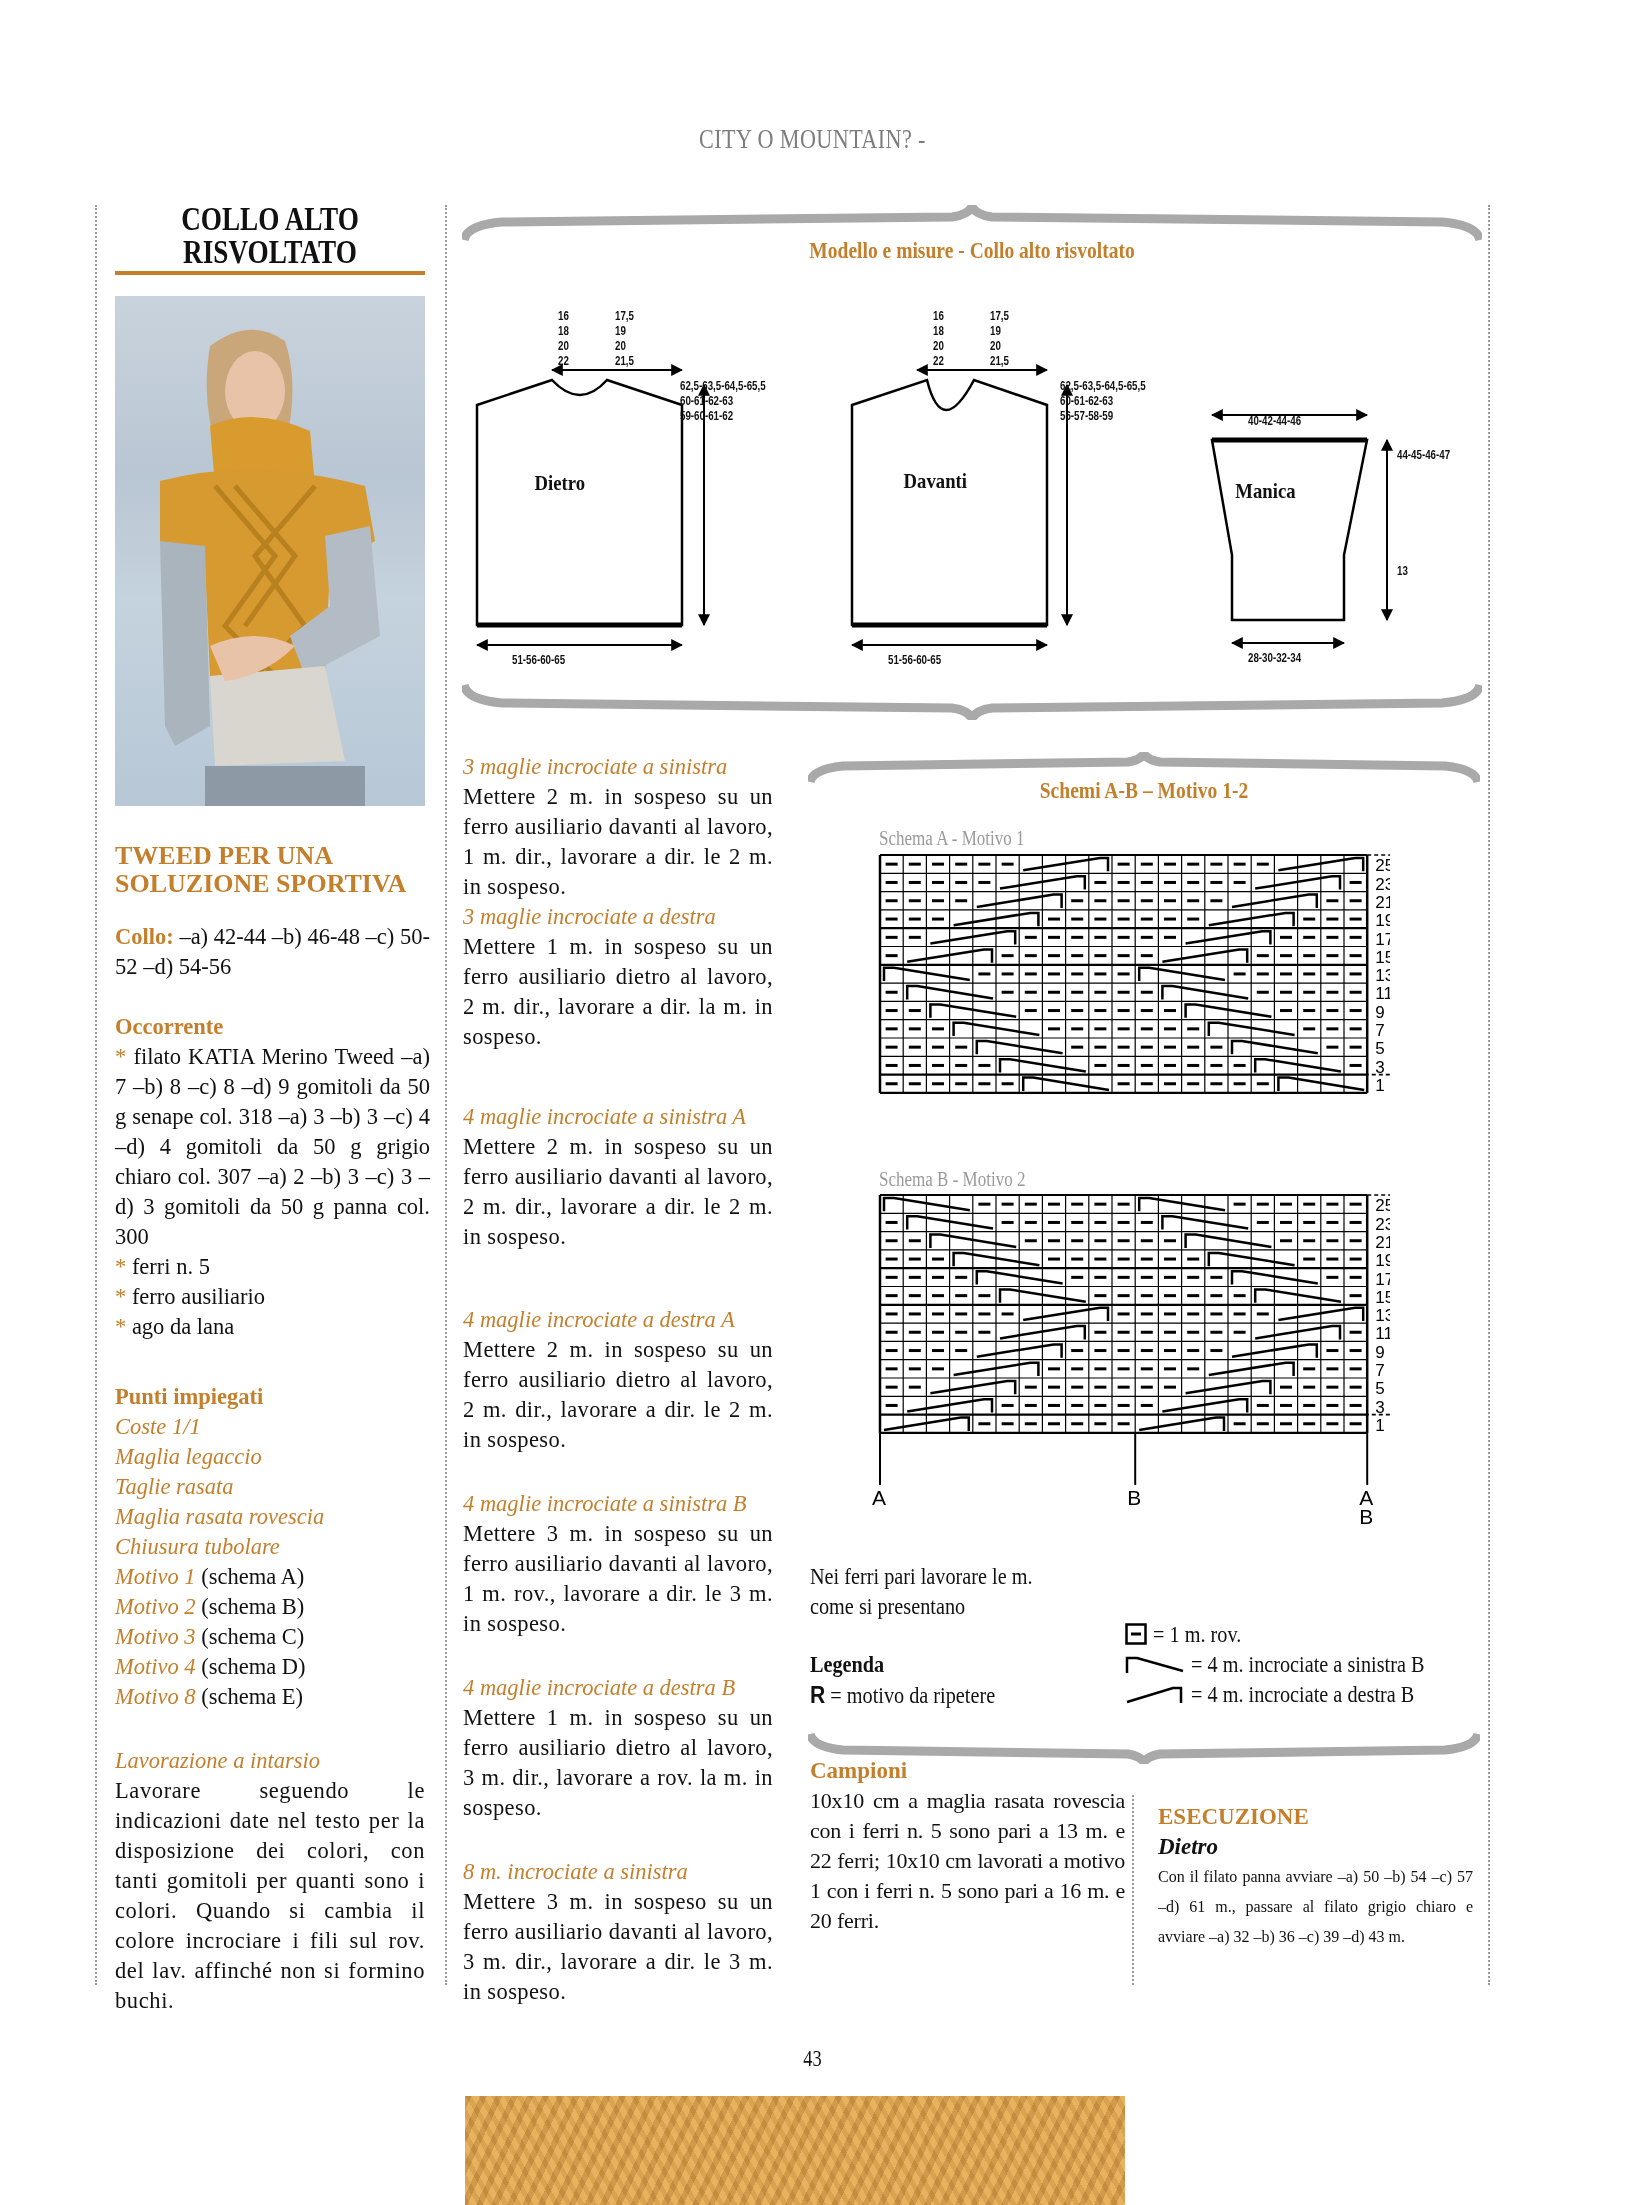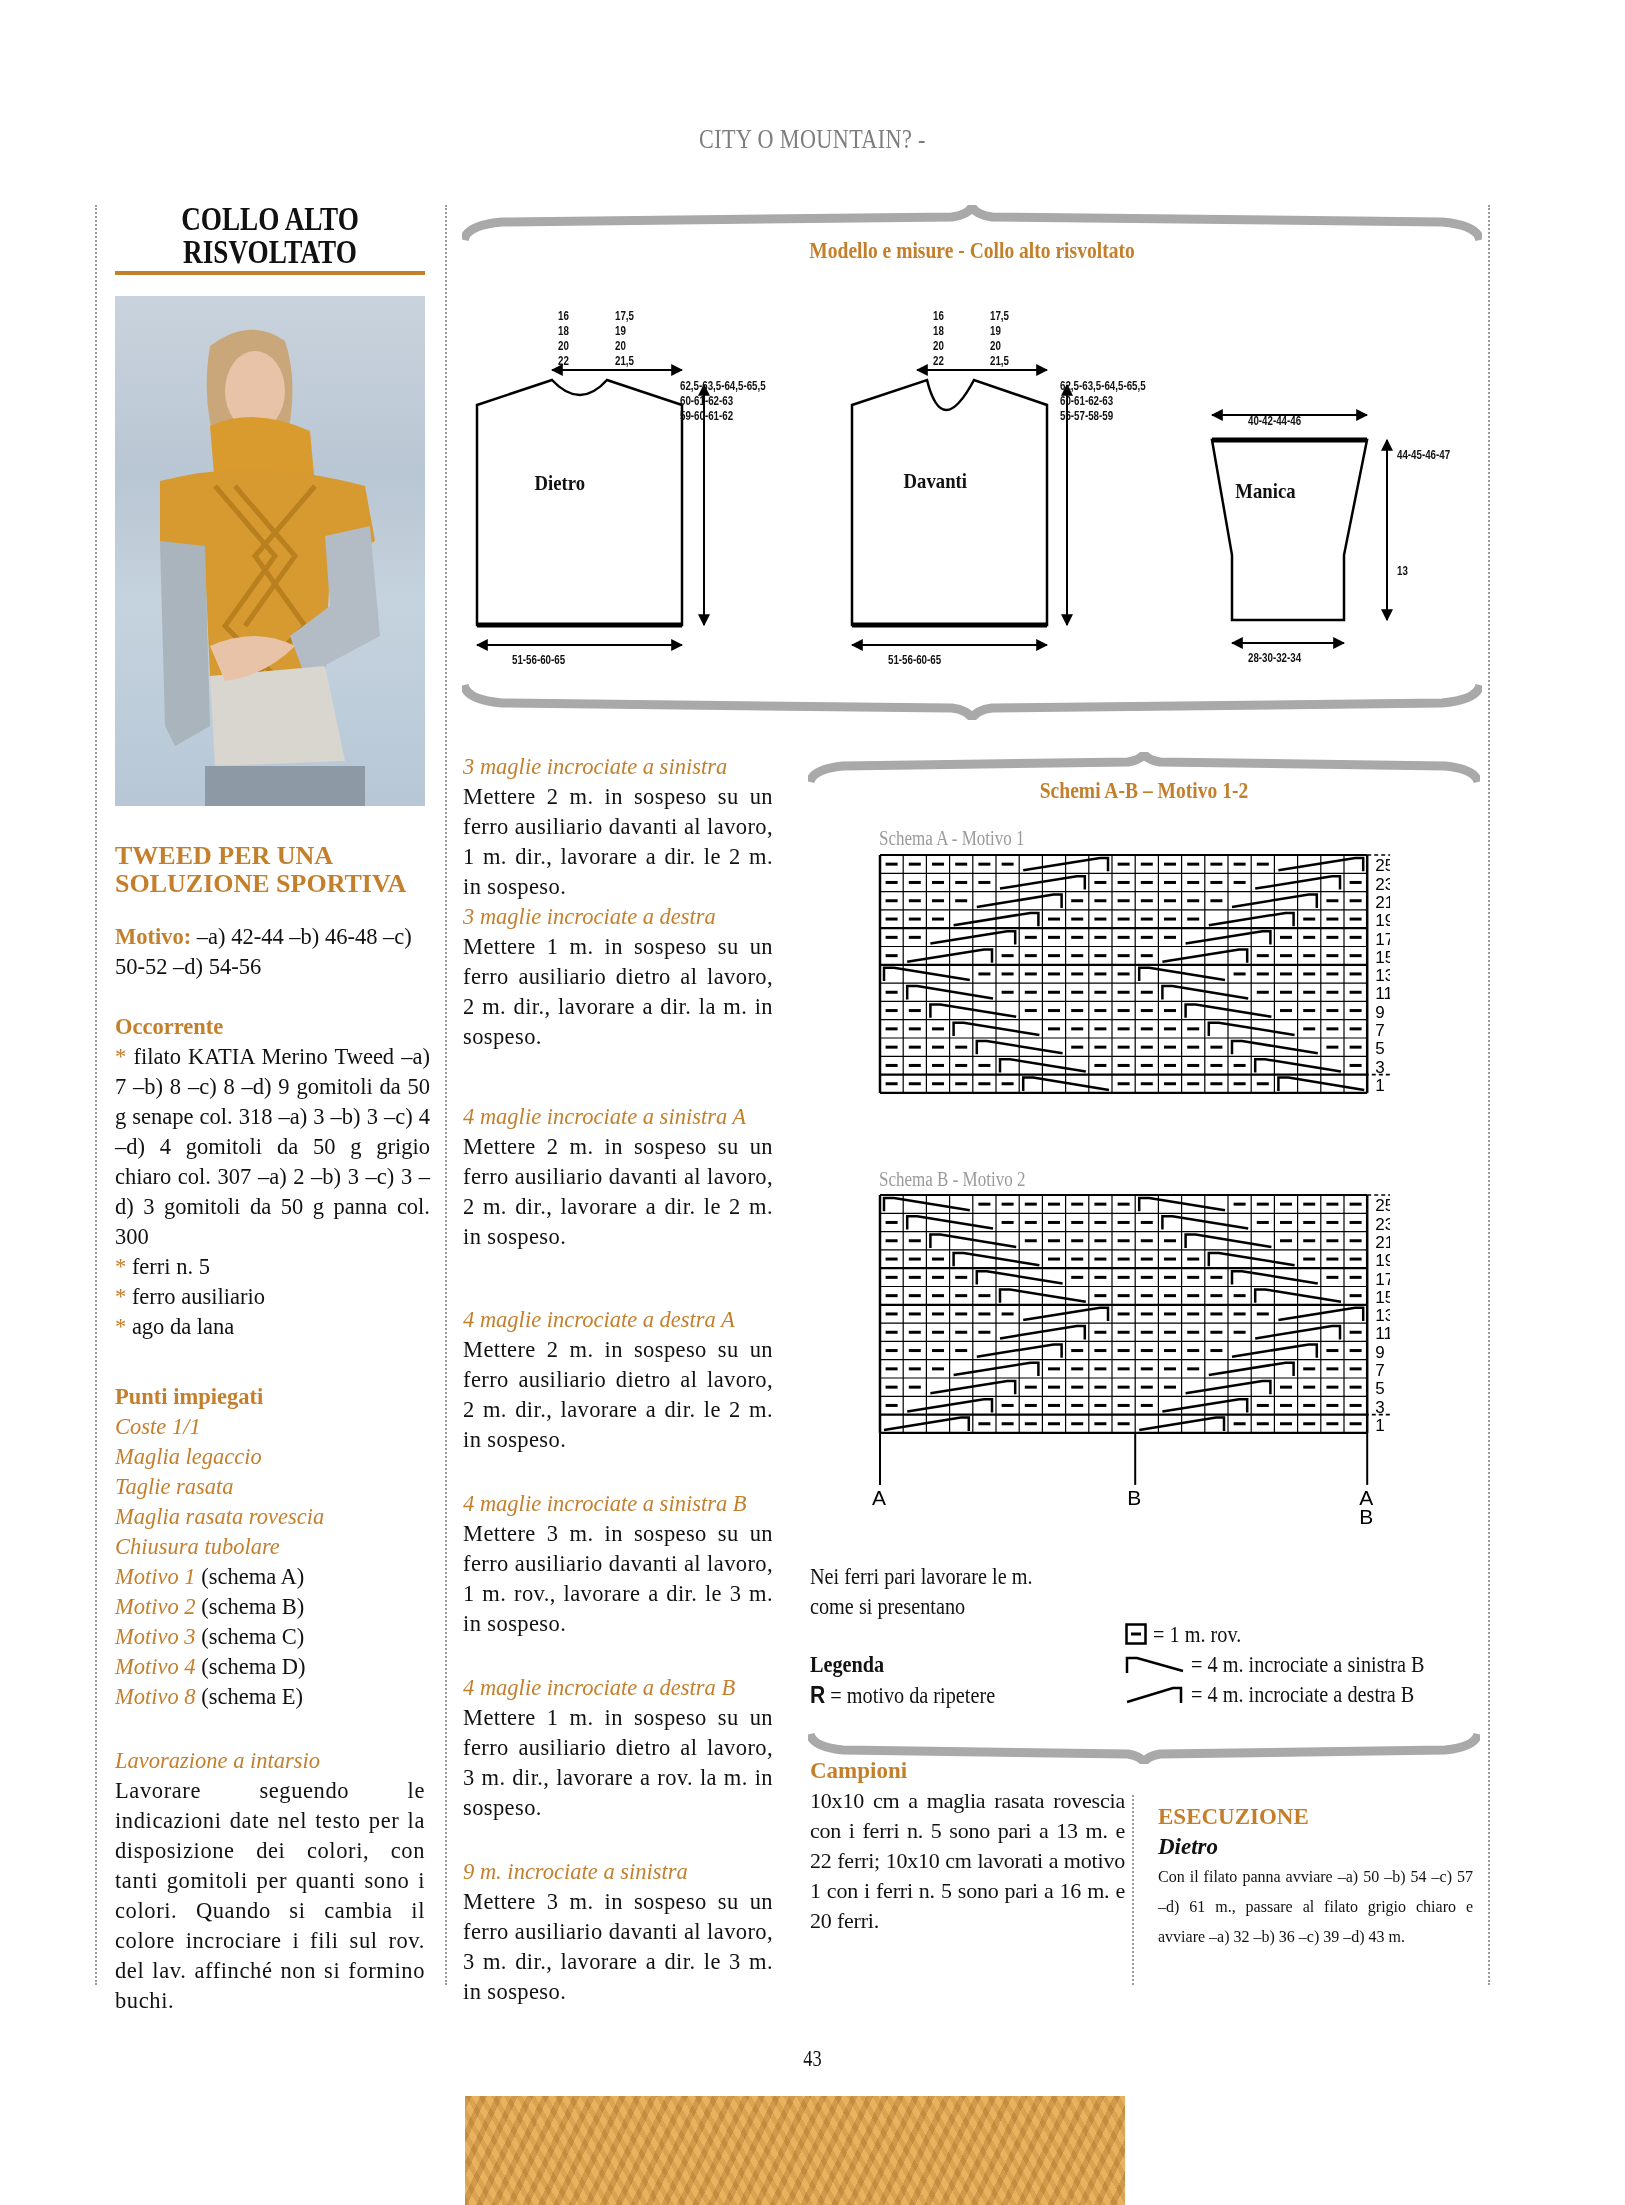--- a/index.html
+++ b/index.html
@@ -71,21 +71,21 @@
     <rect x="90" y="470" width="160" height="40" fill="#8e99a6"></rect>
   </svg>
 </div>
 
 <div class="abs accent h-sub" style="left:115px;top:842px;width:330px;">
   <div>TWEED PER UNA</div>
   <div>SOLUZIONE SPORTIVA</div>
 </div>
 
 <div class="abs txt" style="left:115px;top:922px;width:315px;">
-  <span class="accent lbl">Motivo:</span><span> –a) 42-44 –b) 46-48 –c) 50-52 –d) 54-56</span>
+  <span class="accent lbl">Collo:</span><span> –a) 42-44 –b) 46-48 –c) 50-52 –d) 54-56</span>
 </div>
 
 <div class="abs txt" style="left:115px;top:1012px;width:315px;">
   <div class="accent lbl">Occorrente</div>
   <div class="just"><span class="accent">* </span><span>filato KATIA Merino Tweed –a) 7 –b) 8 –c) 8 –d) 9 gomitoli da 50 g senape col. 318 –a) 3 –b) 3 –c) 4 –d) 4 gomitoli da 50 g grigio chiaro col. 307 –a) 2 –b) 3 –c) 3 –d) 3 gomitoli da 50 g panna col. 300</span></div>
   <div><span class="accent">* </span><span>ferri n. 5</span></div>
   <div><span class="accent">* </span><span>ferro ausiliario</span></div>
   <div><span class="accent">* </span><span>ago da lana</span></div>
 </div>
 
@@ -219,21 +219,21 @@
     </div>
     <div style="margin-bottom: 34px;">
       <div class="accent it">4 maglie incrociate a sinistra B</div>
       <div class="just" style="letter-spacing: 0.4px;">Mettere 3 m. in sospeso su un ferro ausiliario davanti al lavoro, 1 m. rov., lavorare a dir. le 3 m. in sospeso.</div>
     </div>
     <div style="margin-bottom: 34px;">
       <div class="accent it">4 maglie incrociate a destra B</div>
       <div class="just" style="letter-spacing: 0.4px;">Mettere 1 m. in sospeso su un ferro ausiliario dietro al lavoro, 3 m. dir., lavorare a rov. la m. in sospeso.</div>
     </div>
     <div style="margin-bottom: 34px;">
-      <div class="accent it">9 m. incrociate a sinistra</div>
+      <div class="accent it">8 m. incrociate a sinistra</div>
       <div class="just" style="letter-spacing: 0.4px;">Mettere 3 m. in sospeso su un ferro ausiliario davanti al lavoro, 3 m. dir., lavorare a dir. le 3 m. in sospeso.</div>
     </div>
   </div>
 
 <svg class="brace" style="left:808px;top:752px;" width="672" height="34" viewBox="0 0 672 34">
   <path d="M2 30 Q5 17 35 14 L320 10 Q332 8 336 2 Q340 8 352 10 L637 14 Q667 17 670 30" stroke="#a9a9a9" stroke-width="9" fill="none"></path>
 </svg>
 <div class="abs panel-title" style="left:808px;width:672px;top:778px;">Schemi A-B – Motivo 1-2</div>
 
 <div class="abs chart-cap" style="left:879px;top:827px;">Schema A - Motivo 1</div>

